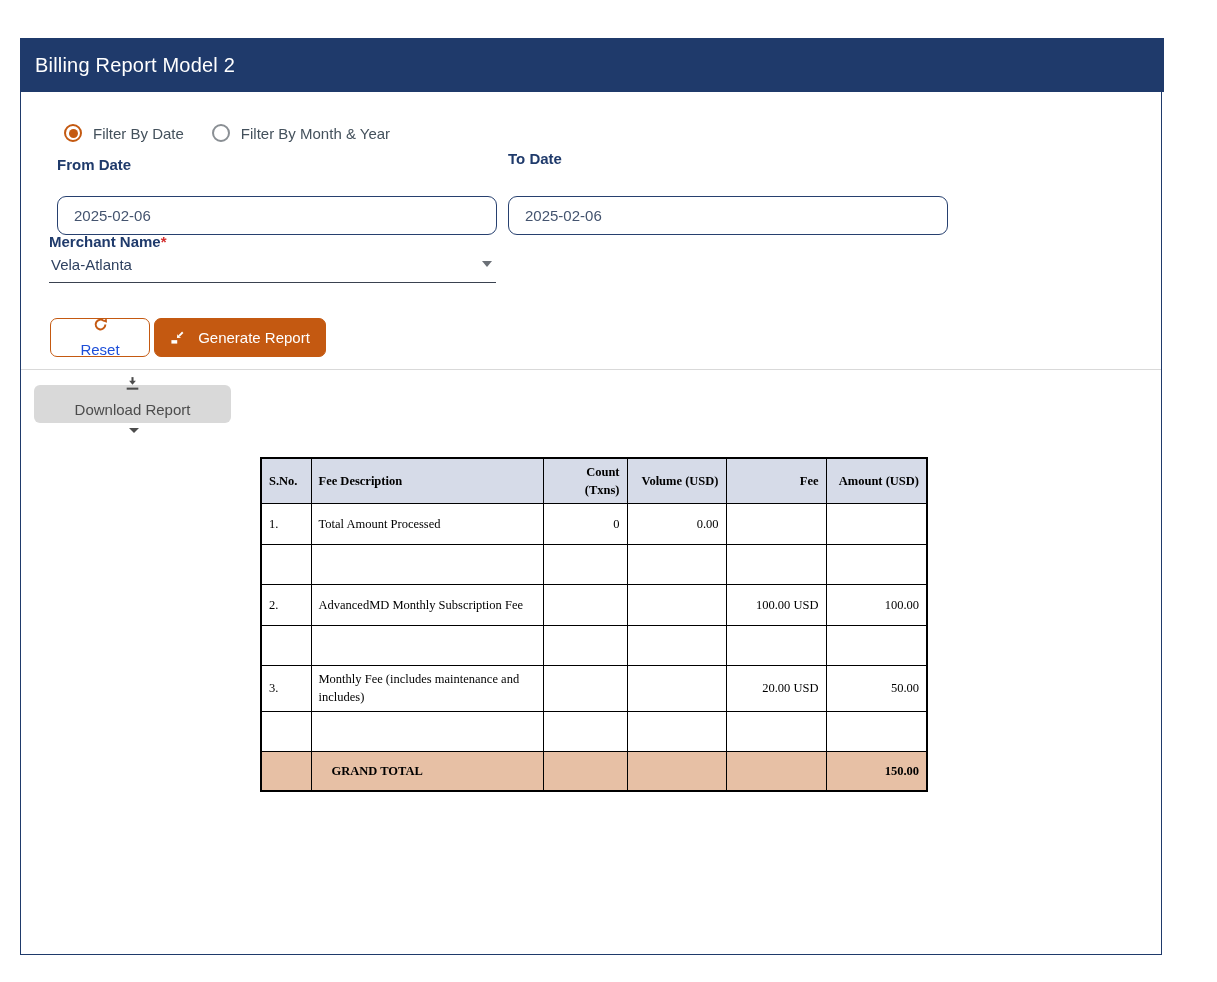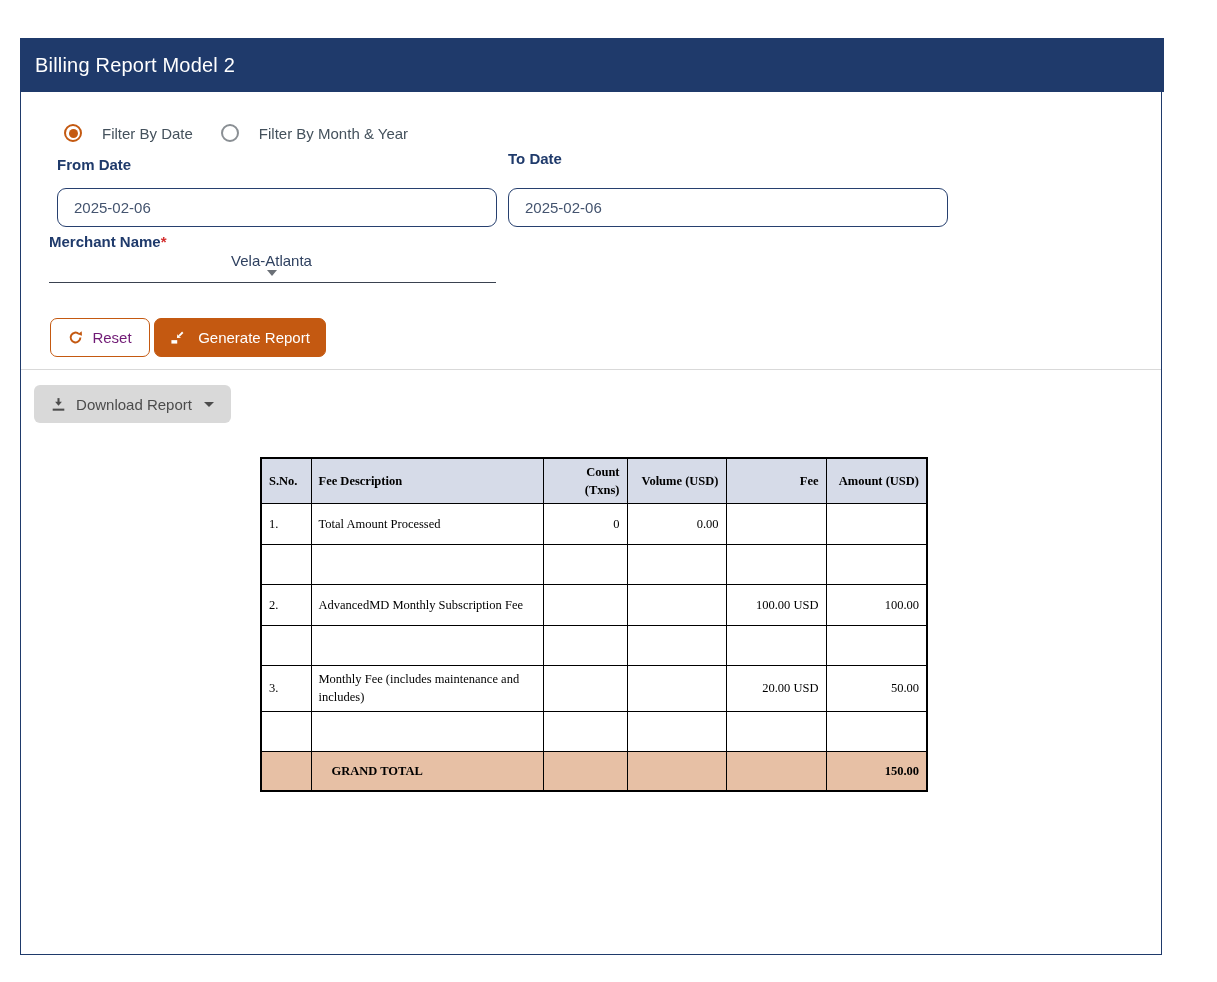--- a/index.html
+++ b/index.html
@@ -10,62 +10,63 @@
     background:#fff; border:1px solid #1F3A6B;
   }
   .card-header {
     position:absolute; left:-1px; top:-1px; width:1144px; height:54px;
     background:#1F3A6B; display:flex; align-items:center; padding-left:15px;
   }
   .card-header h1 { color:#ffffff; font-size:20px; font-weight:500; letter-spacing:.2px; }
 
   
   .radio-row { position:absolute; left:43px; top:85px; display:flex; align-items:center; gap:28px; }
-  .radio-opt { display:flex; align-items:center; gap:20px; cursor:pointer; }
+  .radio-opt { display:flex; align-items:center; gap:11px; cursor:pointer; }
   .radio-circle { width:18px; height:18px; border-radius:50%; border:2px solid #8a8f94; display:flex; align-items:center; justify-content:center; background:#fff; }
   .radio-circle.sel { border-color:#C45911; }
   .radio-circle .dot { width:9px; height:9px; border-radius:50%; background:transparent; }
   .radio-circle.sel .dot { background:#C45911; }
   .radio-label { font-size:15px; color:#44515C; }
 
   
   .field-label { position:absolute; font-size:15px; font-weight:700; color:#1F3A6B; }
   .lbl-from { left:36px; top:117px; }
   .lbl-to   { left:487px; top:111px; }
   .lbl-merchant { left:28px; top:194px; }
   .req { color:#D32F2F; font-weight:700; }
 
   .date-input {
-    position:absolute; height:39px; width:440px; top:149px;
+    position:absolute; height:39px; width:440px; top:157px;
     border:1.5px solid #27406F; border-radius:9px; padding:0 16px;
     font-size:15px; color:#44546F; font-family:"Liberation Sans", sans-serif; background:#fff; outline:none;
   }
   .inp-from { left:36px; }
   .inp-to   { left:487px; }
 
   .merchant-select {
     position:absolute; left:28px; top:213px; width:447px; height:31px;
     border-bottom:1.5px solid #3A4250; display:flex; align-items:center;
-    justify-content:space-between; cursor:pointer; padding:0 4px 6px 2px;flex-direction:column;
+    justify-content:space-between; cursor:pointer; padding:0 4px 6px 2px;
   }
   .merchant-select .val { font-size:15px; color:#2F4160; }
   .caret { width:0; height:0; border-left:5px solid transparent; border-right:5px solid transparent; border-top:6px solid #6b7077; }
 
   
   .btn { position:absolute; top:279px; height:39px; border-radius:7px; display:flex; align-items:center; justify-content:center; gap:9px; font-size:15px; cursor:pointer; font-family:"Liberation Sans", sans-serif; }
-  .btn-reset { left:29px; width:100px; background:#fff; border:1px solid #C45911; color:#701a75; }
+  .btn-reset { left:29px; width:100px; background:#fff; border:1px solid #C45911; color:#1d4ed8;flex-direction:column; }
   .btn-generate { left:133px; width:172px; background:#C45911; border:1px solid #C45911; color:#fff;gap:13px; }
 
   .divider { position:absolute; left:0; top:330px; width:1140px; height:1px; background:#d9d9d9; }
 
   .btn-download {
     position:absolute; left:13px; top:346px; width:197px; height:38px;
     background:#d9d9d9; border:none; border-radius:6px; color:#4c4c4c;
     display:flex; align-items:center; justify-content:center; gap:10px; font-size:15px; cursor:pointer;
     font-family:"Liberation Sans", sans-serif;
+    flex-direction:column;
   }
   .caret-sm { width:0; height:0; border-left:5px solid transparent; border-right:5px solid transparent; border-top:5px solid #4c4c4c; margin-left:2px; }
 
   
   .report-table {
     position:absolute; left:239px; top:418px; width:666px;
     border-collapse:collapse; table-layout:fixed;
     font-family:"Liberation Serif", serif; color:#000;
     border:2px solid #000;
   }

